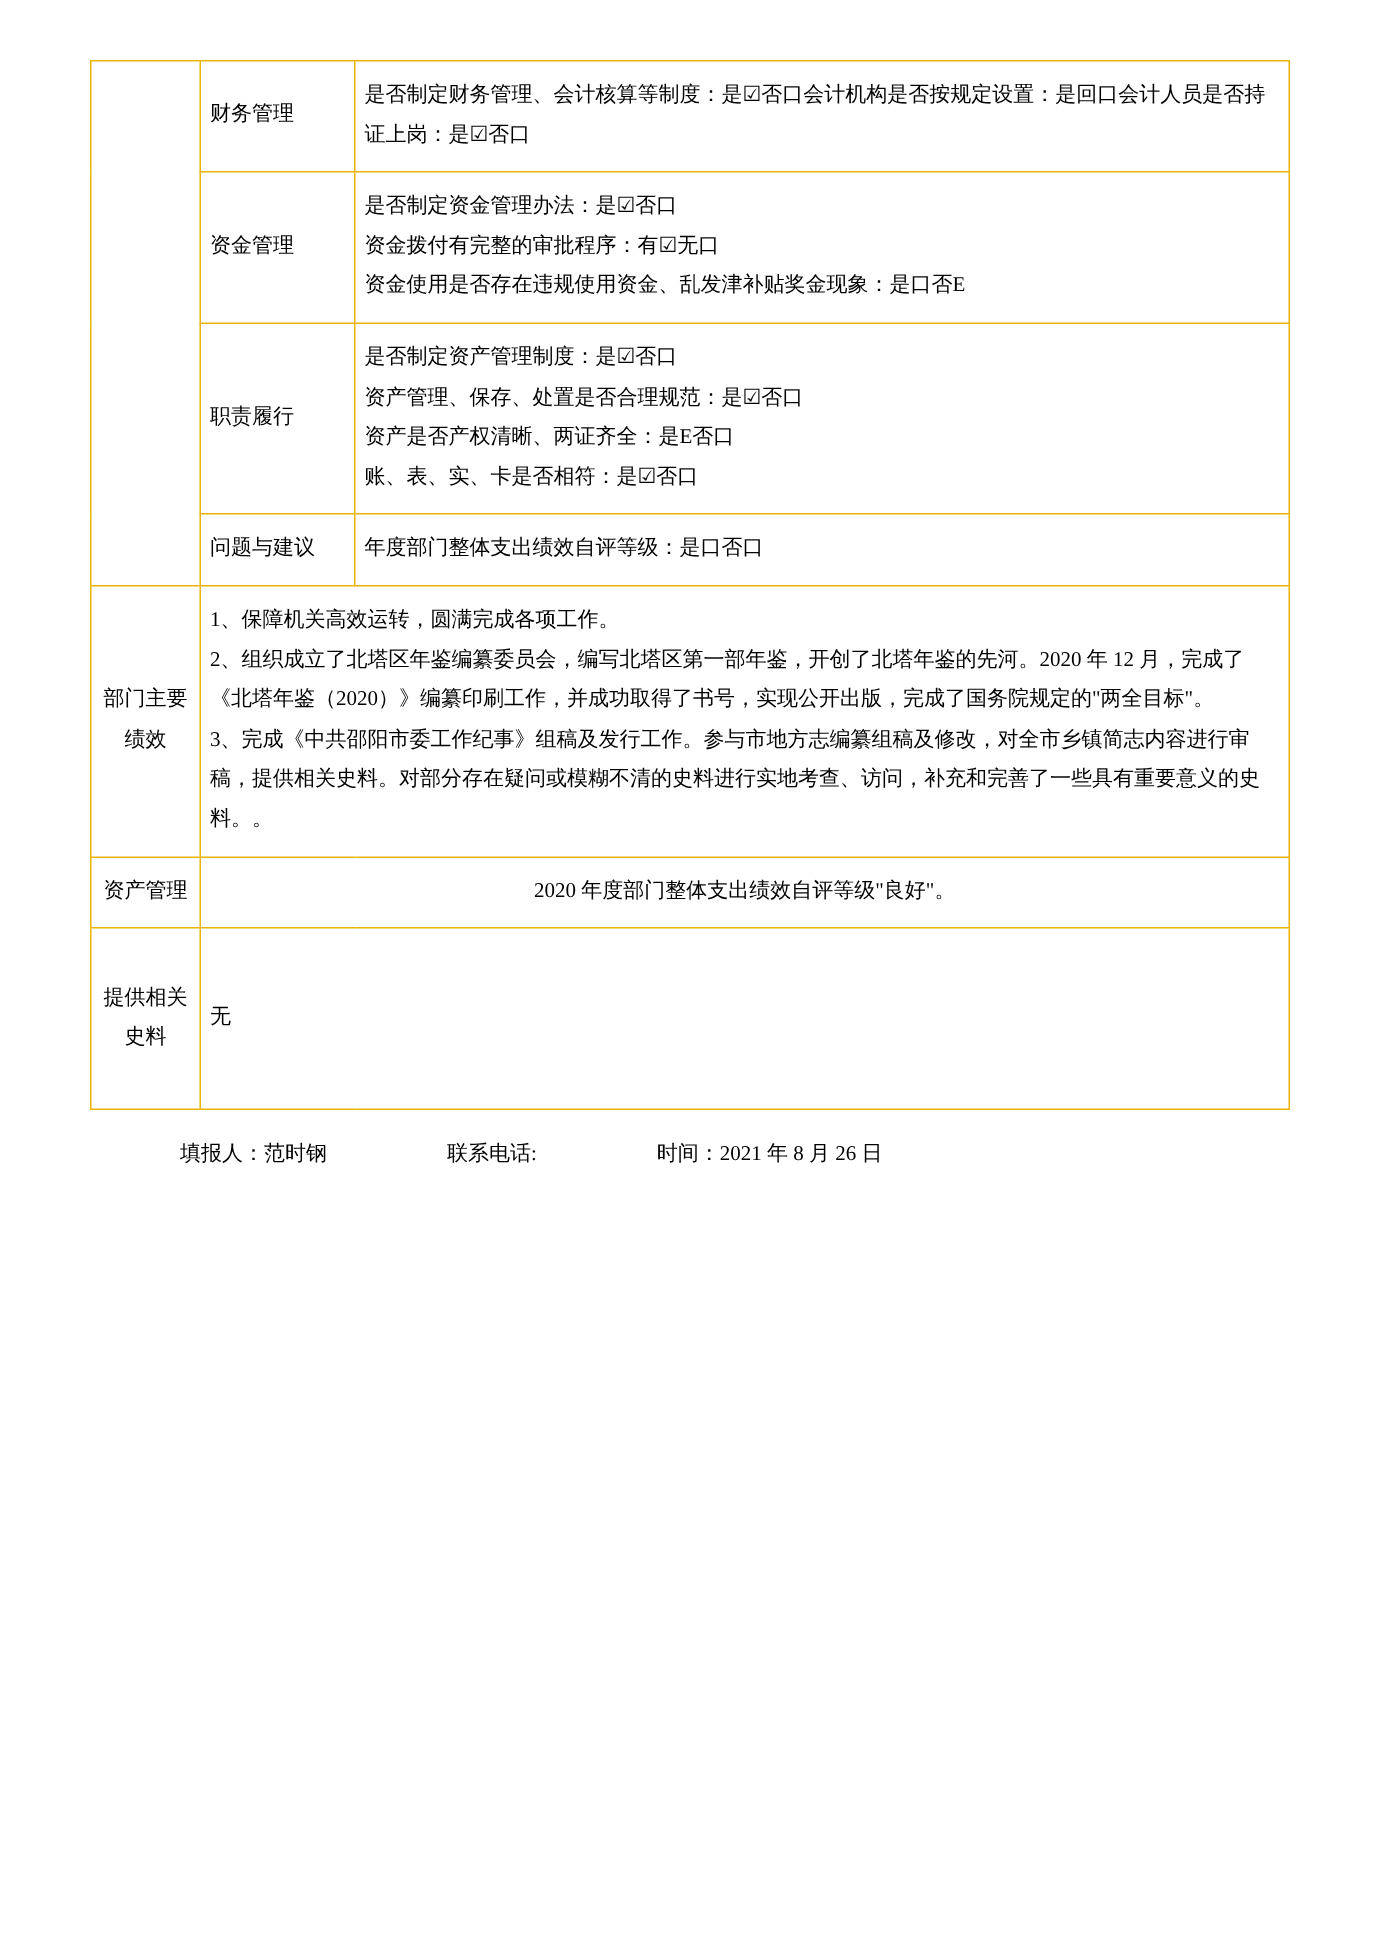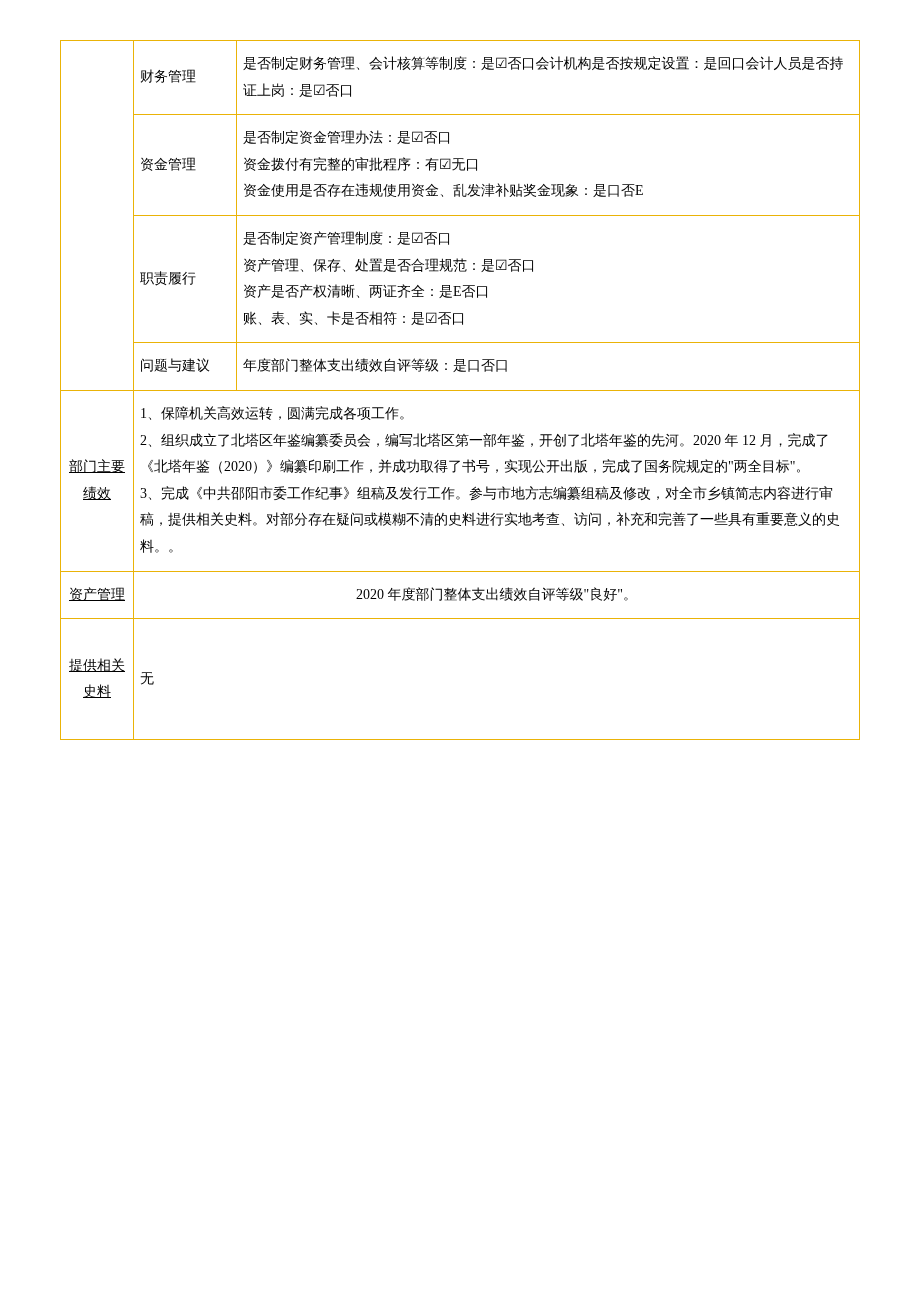--- a/index.html
+++ b/index.html
@@ -20,21 +20,20 @@
     }
     td {
       border: 1px solid #eab308;
       padding: 10px 6px;
       vertical-align: middle;
       line-height: 1.9;
     }
     .col-1 {
       width: 60px;
       text-align: center;
-      text-decoration: underline;
     }
     .col-2 {
       width: 90px;
       text-align: left;
     }
     .col-3 {
       text-align: left;
     }
     .center {
       text-align: center;
@@ -94,13 +93,24 @@
       <td colspan="2" class="center"><span>2020 年度部门整体支出绩效自评等级"良好"。</span></td>
     </tr>
 
     <tr>
       <td class="col-1" style="height:100px;">提供相关史料</td>
       <td colspan="2" class="col-3"><span>无</span></td>
     </tr>
   </tbody>
     </table>
 
+  <div class="footer">
+    <span>
+      <span>填报人：</span><span>范时钢</span>
+    </span>
+    <span>
+      <span>联系电话:</span><span></span>
+    </span>
+    <span>
+      <span>时间：</span><span>2021 年 8 月 26 日</span>
+    </span>
+  </div>
 </div>
 
 </body></html>

